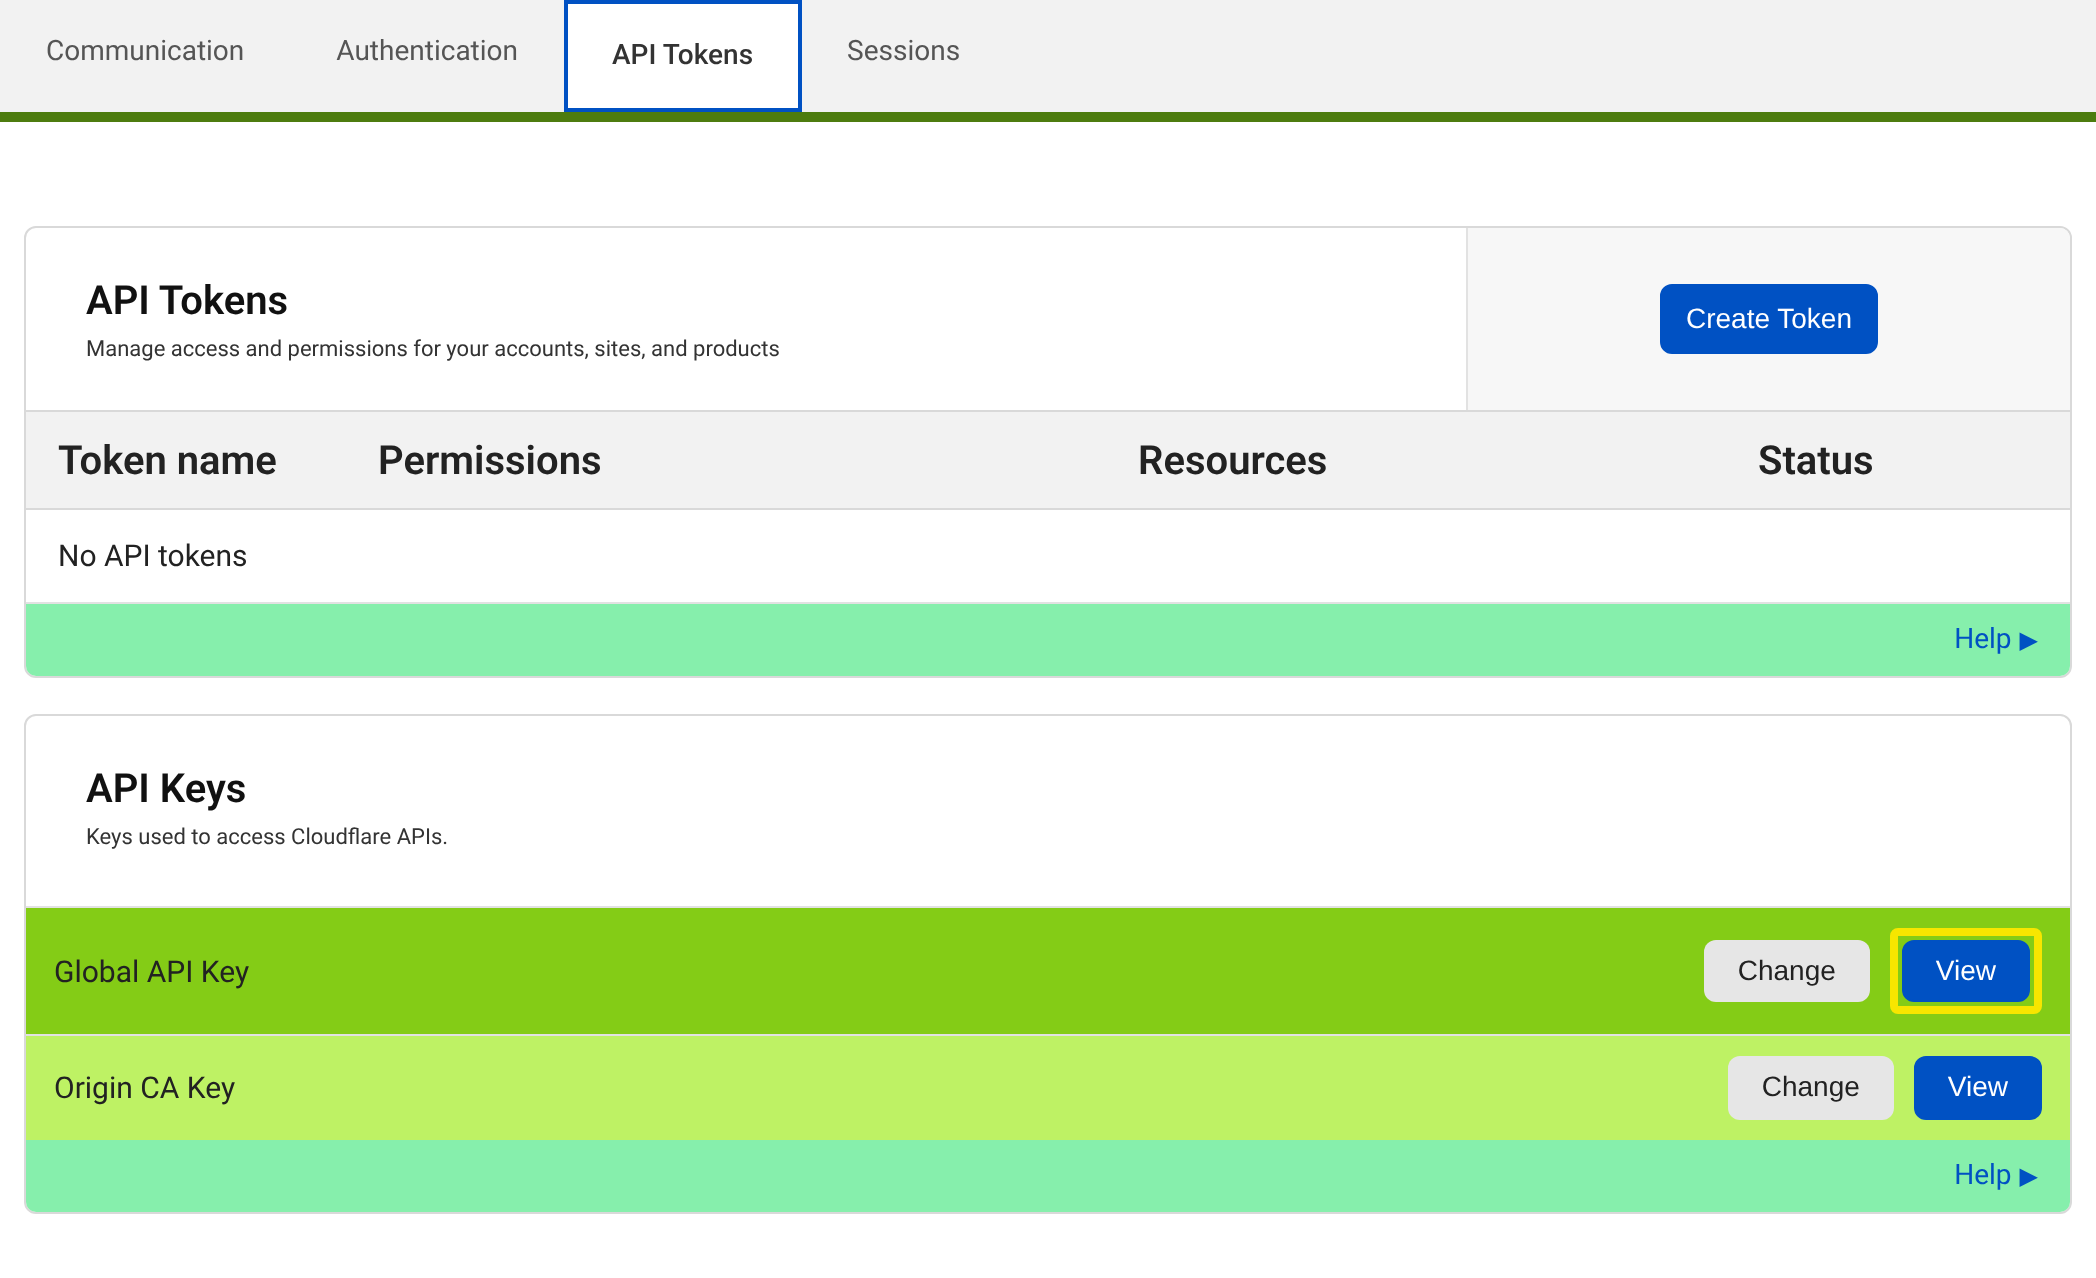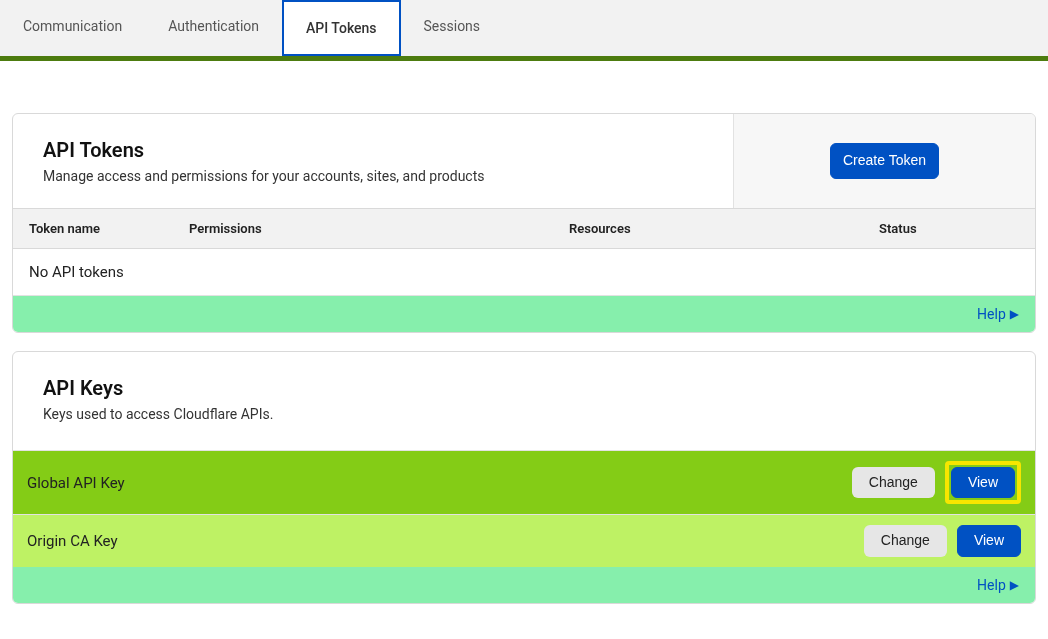--- a/index.html
+++ b/index.html
@@ -61,21 +61,21 @@
     justify-content: center;
   }
   h2.section-title {
     margin: 0 0 6px 0;
     font-size: 20px;
     font-weight: 600;
     color: #111;
   }
   .section-desc {
     margin: 0;
-    font-size: 14px;
+    font-size: 11px;
     color: #333;
   }
   .btn {
     display: inline-block;
     font-size: 14px;
     border-radius: 6px;
     border: 1px solid transparent;
     cursor: pointer;
     padding: 9px 12px;
     line-height: 1.1;
@@ -89,21 +89,21 @@
     background: #e6e6e6;
     color: #222;
   }
   
   .table-head {
     display: flex;
     background: #f2f2f2;
     border-top: 1px solid #d9d9d9;
     border-bottom: 1px solid #d9d9d9;
     padding: 12px 16px;
-    font-size: 13px;
+    font-size: 20px;
     font-weight: 600;
     color: #222;
   }
   .col-name { flex: 0 0 160px; }
   .col-perm { flex: 0 0 380px; }
   .col-res  { flex: 1; }
   .col-status { flex: 0 0 140px; text-align: left; }
   .table-body {
     padding: 14px 16px;
     font-size: 15px;

